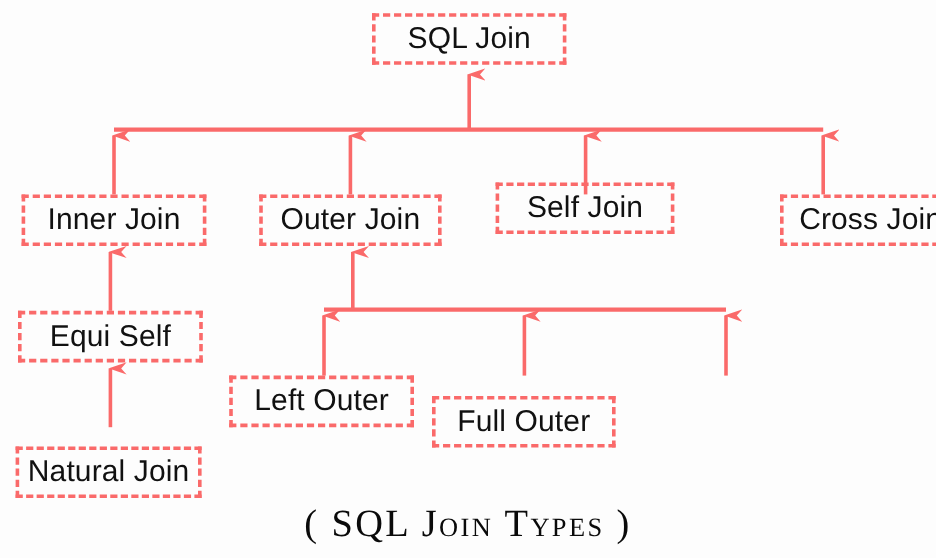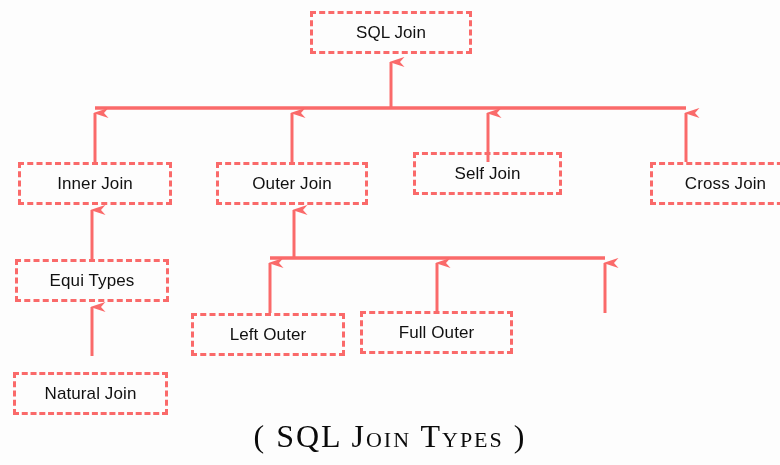--- a/index.html
+++ b/index.html
@@ -19,21 +19,21 @@
   .node {
     position: absolute;
     box-sizing: border-box;
     border: 3px dashed #fa6a6a;
     background: transparent;
     display: flex;
     align-items: center;
     justify-content: center;
     color: #111111;
     font-family: "Liberation Sans", sans-serif;
-    font-size: 17px;
+    font-size: 25px;
     font-weight: 400;
     letter-spacing: 0.1px;
     white-space: nowrap;
   }
   #connectors {
     position: absolute;
     left: 0;
     top: 0;
     width: 780px;
     height: 465px;
@@ -115,24 +115,24 @@
   <div class="node" style="left:310px; top:11px; width:162px; height:43px;">SQL Join</div>
 
   <div class="node" style="left:18px; top:162px; width:154px; height:43px;">Inner Join</div>
 
   <div class="node" style="left:216px; top:162px; width:152px; height:43px;">Outer Join</div>
 
   <div class="node" style="left:413px; top:152px; width:149px; height:43px;">Self Join</div>
 
   <div class="node" style="left:607px; top:162px; width:151px; height:43px;margin-left:43px;">Cross Join</div>
 
-  <div class="node" style="left:15px; top:259px; width:154px; height:43px;">Equi Types</div>
+  <div class="node" style="left:15px; top:259px; width:154px; height:43px;">Equi Self</div>
 
   <div class="node" style="left:13px; top:372px; width:155px; height:43px;">Natural Join</div>
 
   <div class="node" style="left:191px; top:313px; width:154px; height:43px;">Left Outer</div>
 
-  <div class="node" style="left:360px; top:311px; width:153px; height:43px;">Full Outer</div>
+  <div class="node" style="left:360px; top:330px; width:153px; height:43px;">Full Outer</div>
 
 
   <div class="caption">( SQL Join Types )</div>
 
 </div>
 
 </body></html>

